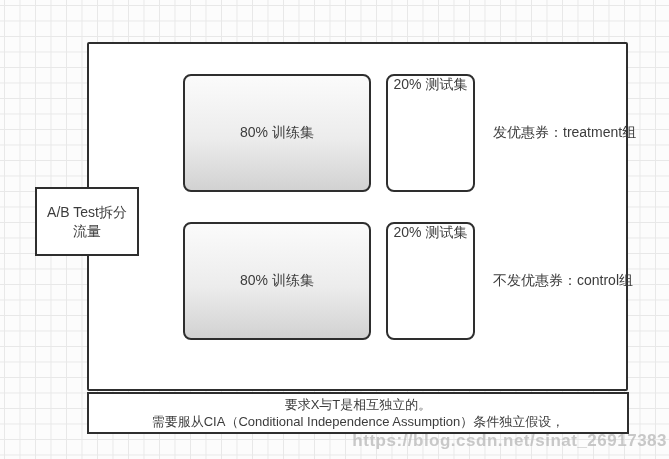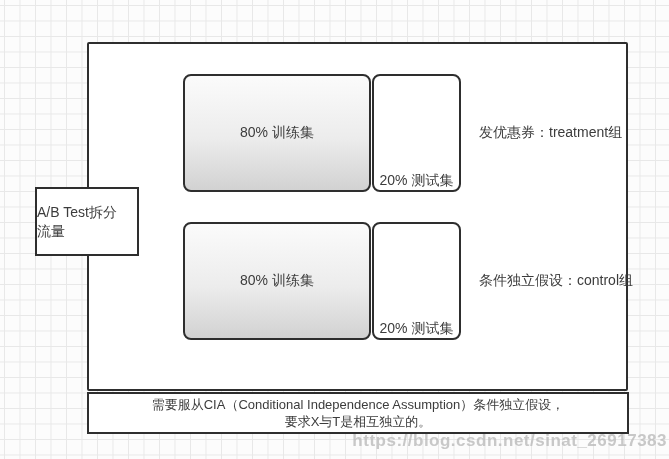--- a/index.html
+++ b/index.html
@@ -22,41 +22,41 @@
   }
   .bottom-bar{
     position:absolute;left:87px;top:392px;width:538px;height:38px;
     background:#ffffff;border:2.5px solid #2e2e2e;
     display:flex;flex-direction:column;justify-content:center;align-items:center;
     font-size:13px;line-height:17px;text-align:center;color:#3c3c3c;
   }
   .flow-box{
     position:absolute;left:35px;top:187px;width:100px;height:65px;
     background:#ffffff;border:2.5px solid #2e2e2e;
-    display:flex;flex-direction:column;justify-content:center;align-items:flex-start;
+    display:flex;flex-direction:column;justify-content:center;align-items:center;
     font-size:14px;line-height:19px;text-align:center;
   }
   .split-row{
     position:absolute;left:183px;height:118px;
     display:flex;align-items:stretch;
   }
   .row-1{top:74px;}
   .row-2{top:222px;}
   .train-box{
     width:184px;
     border:2.5px solid #2e2e2e;border-radius:8px;
     background:linear-gradient(to bottom,#fbfbfb 0%,#ececec 55%,#d2d2d2 100%);
     display:flex;align-items:center;justify-content:center;
     font-size:14px;
   }
   .test-box{
-    width:85px;margin-left:1px;
+    width:85px;margin-left:15px;
     border:2.5px solid #2e2e2e;border-radius:8px;
     background:#ffffff;
-    display:flex;align-items:flex-end;justify-content:center;
+    display:flex;align-items:flex-start;justify-content:center;
     font-size:14px;
   }
   .group-label{
     display:flex;align-items:center;margin-left:18px;
     font-size:14px;white-space:nowrap;color:#3c3c3c;
   }
   .watermark{
     position:absolute;right:2px;top:431px;z-index:5;
     font-size:17px;font-weight:700;letter-spacing:.5px;
     color:rgba(186,186,186,.8);white-space:nowrap;margin-left:24px;
@@ -79,28 +79,28 @@
     <div class="group-label">发优惠券：treatment组</div>
   </div>
 
   <div class="split-row row-2">
     <div class="train-box">
       <span>80% 训练集</span>
     </div>
     <div class="test-box">
       <span>20% 测试集</span>
     </div>
-    <div class="group-label">条件独立假设：control组</div>
+    <div class="group-label">不发优惠券：control组</div>
   </div>
 
   <div class="flow-box">
     <span>A/B Test拆分</span>
     <span>流量</span>
   </div>
 
   <div class="bottom-bar">
+    <div>要求X与T是相互独立的。</div>
     <div>需要服从CIA（Conditional Independence Assumption）条件独立假设，</div>
-    <div>要求X与T是相互独立的。</div>
   </div>
 
   <div class="watermark">https://blog.csdn.net/sinat_26917383</div>
 
 </div>
 
 </body></html>

